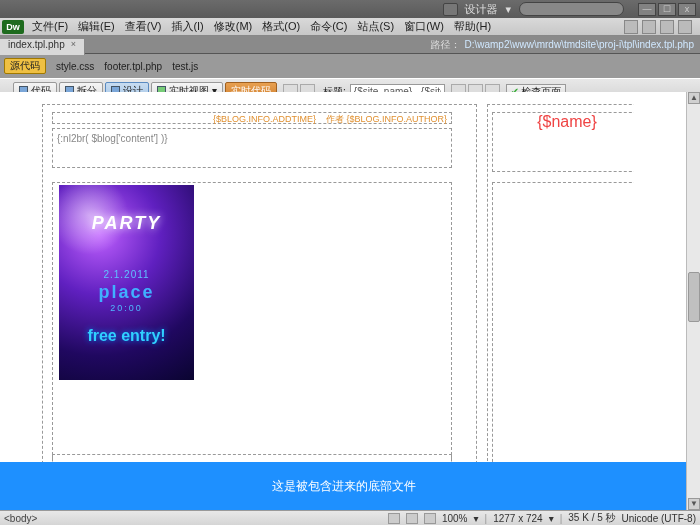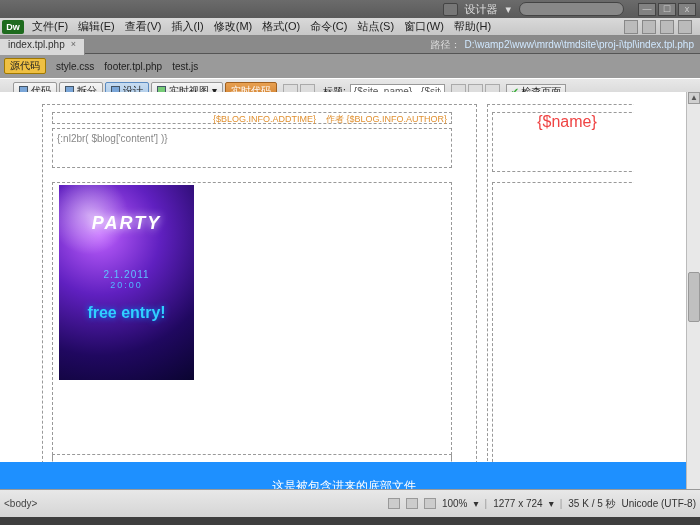--- a/index.html
+++ b/index.html
@@ -50,21 +50,21 @@
 .poster .halo{position:absolute;width:80px;height:80px;border-radius:50%;background:radial-gradient(circle,rgba(255,255,255,.5),transparent 70%);top:-10px;left:-10px}
 .poster .party{font-size:18px;font-weight:bold;font-style:italic;letter-spacing:2px;margin-top:28px;color:#fff;text-shadow:0 0 8px #fff}
 .poster .date{font-size:10px;color:#60c0ff;margin-top:35px;letter-spacing:1px}
 .poster .place{font-size:18px;color:#40b0ff;font-weight:bold;letter-spacing:2px;margin-top:2px}
 .poster .time{font-size:9px;color:#50b8ff;letter-spacing:2px}
 .poster .free{font-size:16px;color:#30d0ff;font-weight:bold;margin-top:14px;text-shadow:0 0 6px #0080ff}
 .footer-blue{position:absolute;left:0;bottom:0;width:688px;height:48px;background:#1e90ff;display:flex;align-items:center;justify-content:center;color:#fff;font-size:12px}
 .scroll-v{position:absolute;right:0;top:0;width:14px;bottom:0;background:#e8e8e8;border-left:1px solid #bbb}
 .scroll-v .thumb{position:absolute;top:180px;width:12px;left:1px;height:50px;background:#c0c0c0;border:1px solid #999;border-radius:2px}
 .scroll-v .arr{position:absolute;width:12px;height:12px;left:1px;background:#d0d0d0;border:1px solid #999;font-size:8px;text-align:center;line-height:10px;color:#555}
-.statusbar{position:absolute;bottom:8px;left:0;right:0;height:28px;background:linear-gradient(#e8e8e8,#d5d5d5);border-top:1px solid #999;display:flex;align-items:center;font-size:10px;color:#333;padding:0 4px}
+.statusbar{position:absolute;bottom:0;left:0;right:0;height:15px;background:linear-gradient(#e8e8e8,#d5d5d5);border-top:1px solid #999;display:flex;align-items:center;font-size:10px;color:#333;padding:0 4px}
 .statusbar .tag{color:#444}
 .statusbar .right{margin-left:auto;display:flex;align-items:center;gap:6px}
 .statusbar .sep{color:#999}
 .sb-ic{width:12px;height:11px;background:#ccc;border:1px solid #999}
 </style>
 </head>
 <body>
 
 <div class="titlebar">
   <div class="tool"></div>
@@ -157,20 +157,21 @@
     <div class="dashbox db-outer"></div>
     <div class="dashbox db1">
       <div class="meta"><span>{$BLOG.INFO.ADDTIME}</span>&nbsp;&nbsp;&nbsp;&nbsp;<span>作者 {$BLOG.INFO.AUTHOR}</span></div>
     </div>
     <div class="dashbox db2"><span>{:nl2br( $blog['content'] )}</span></div>
     <div class="dashbox db3">
       <div class="poster">
         <div class="halo"></div>
         <div class="party">PARTY</div>
         <div class="date">2.1.2011</div>
+        <div class="place">place</div>
         <div class="time">20:00</div>
         <div class="free">free entry!</div>
       </div>
     </div>
     <div class="dashbox db4"></div>
     <div class="dashbox db5"></div>
     <div class="dashbox outer-right"></div>
     <div class="dashbox right-db">
         <span>{$name}</span>
       </div>

